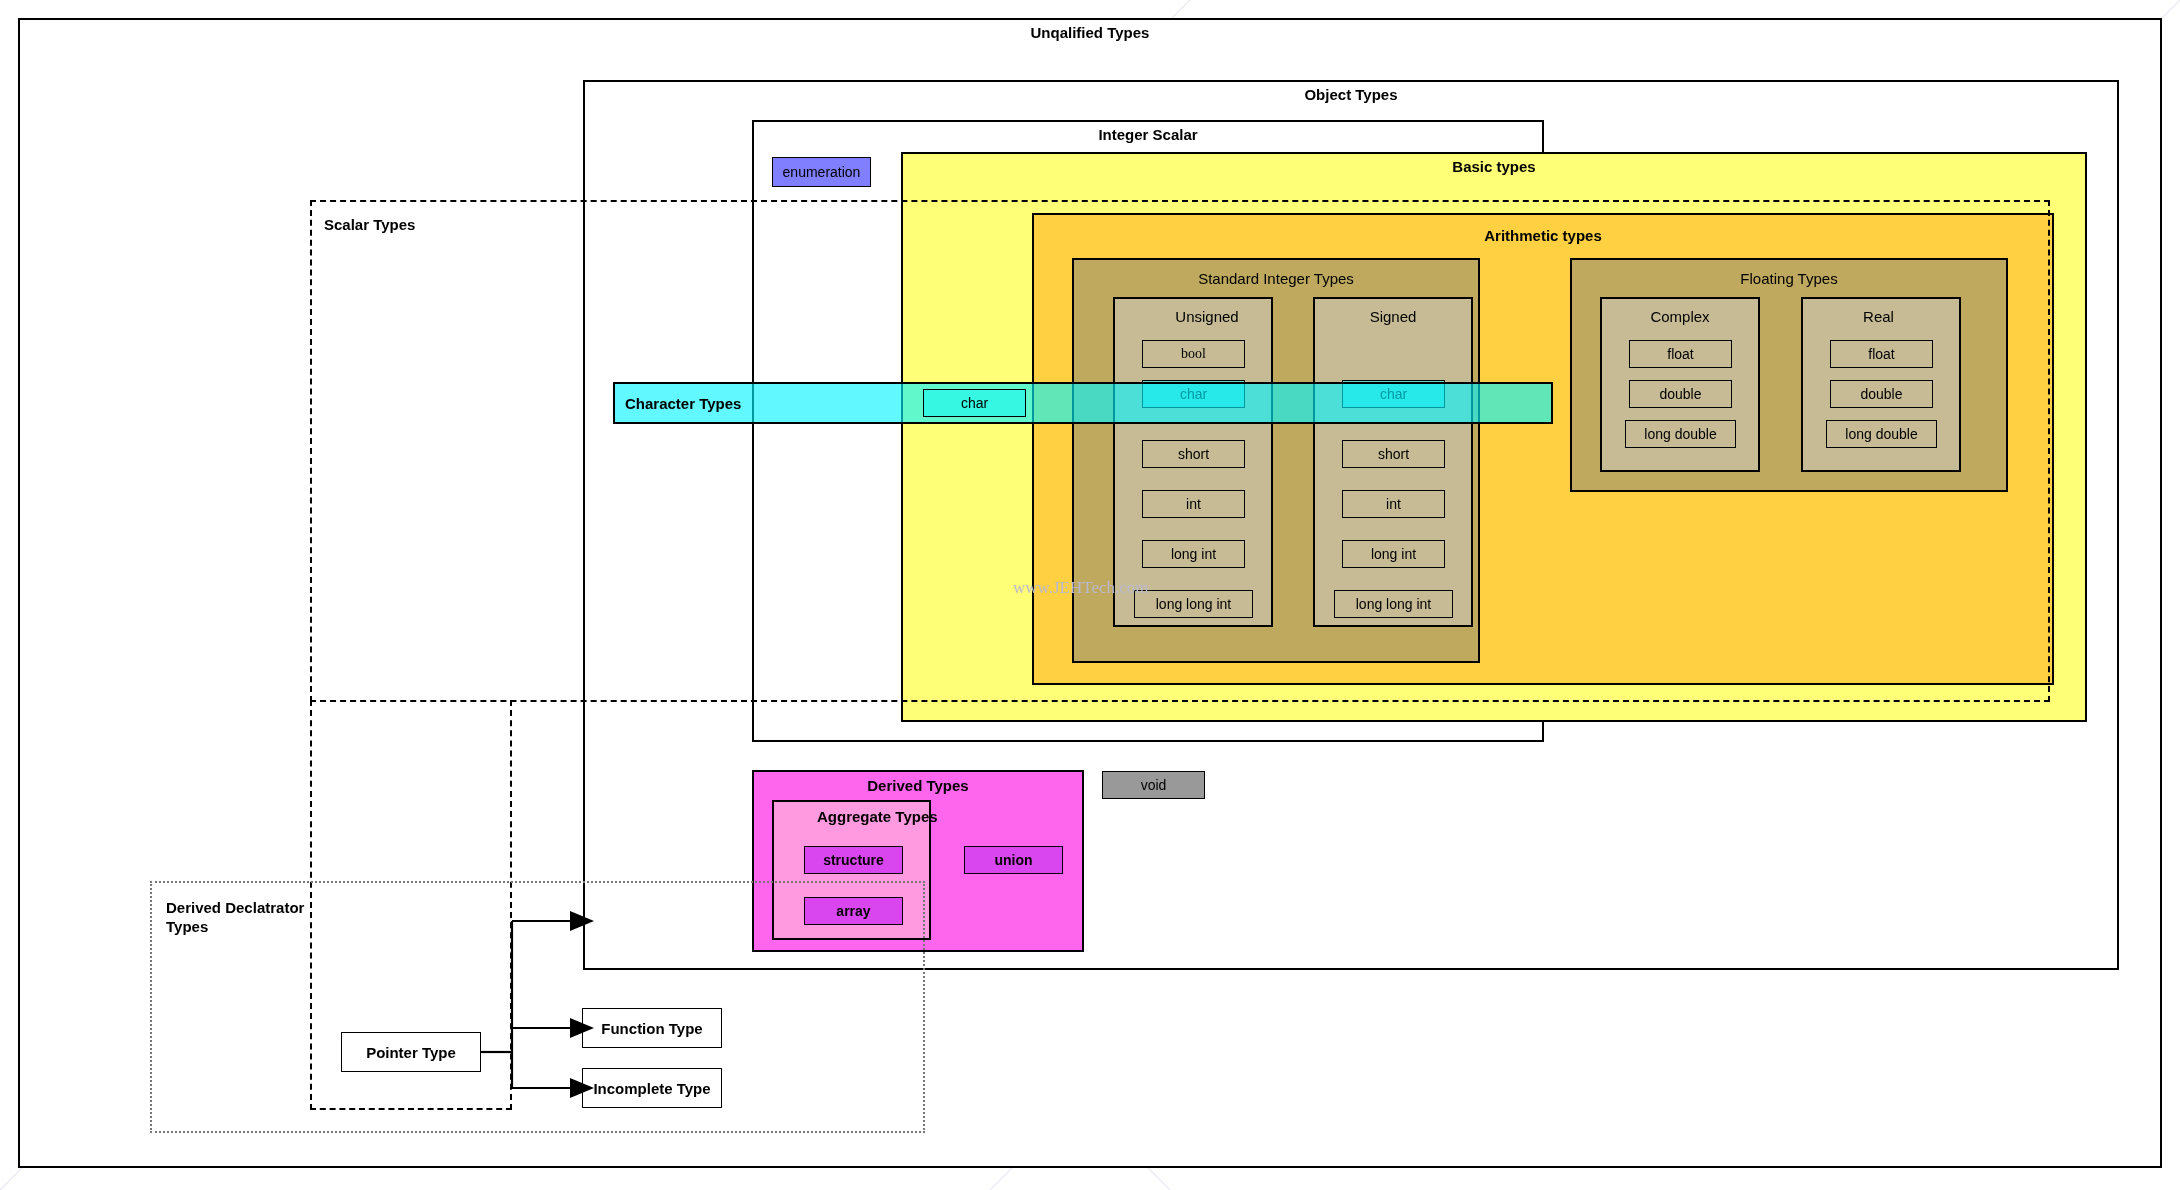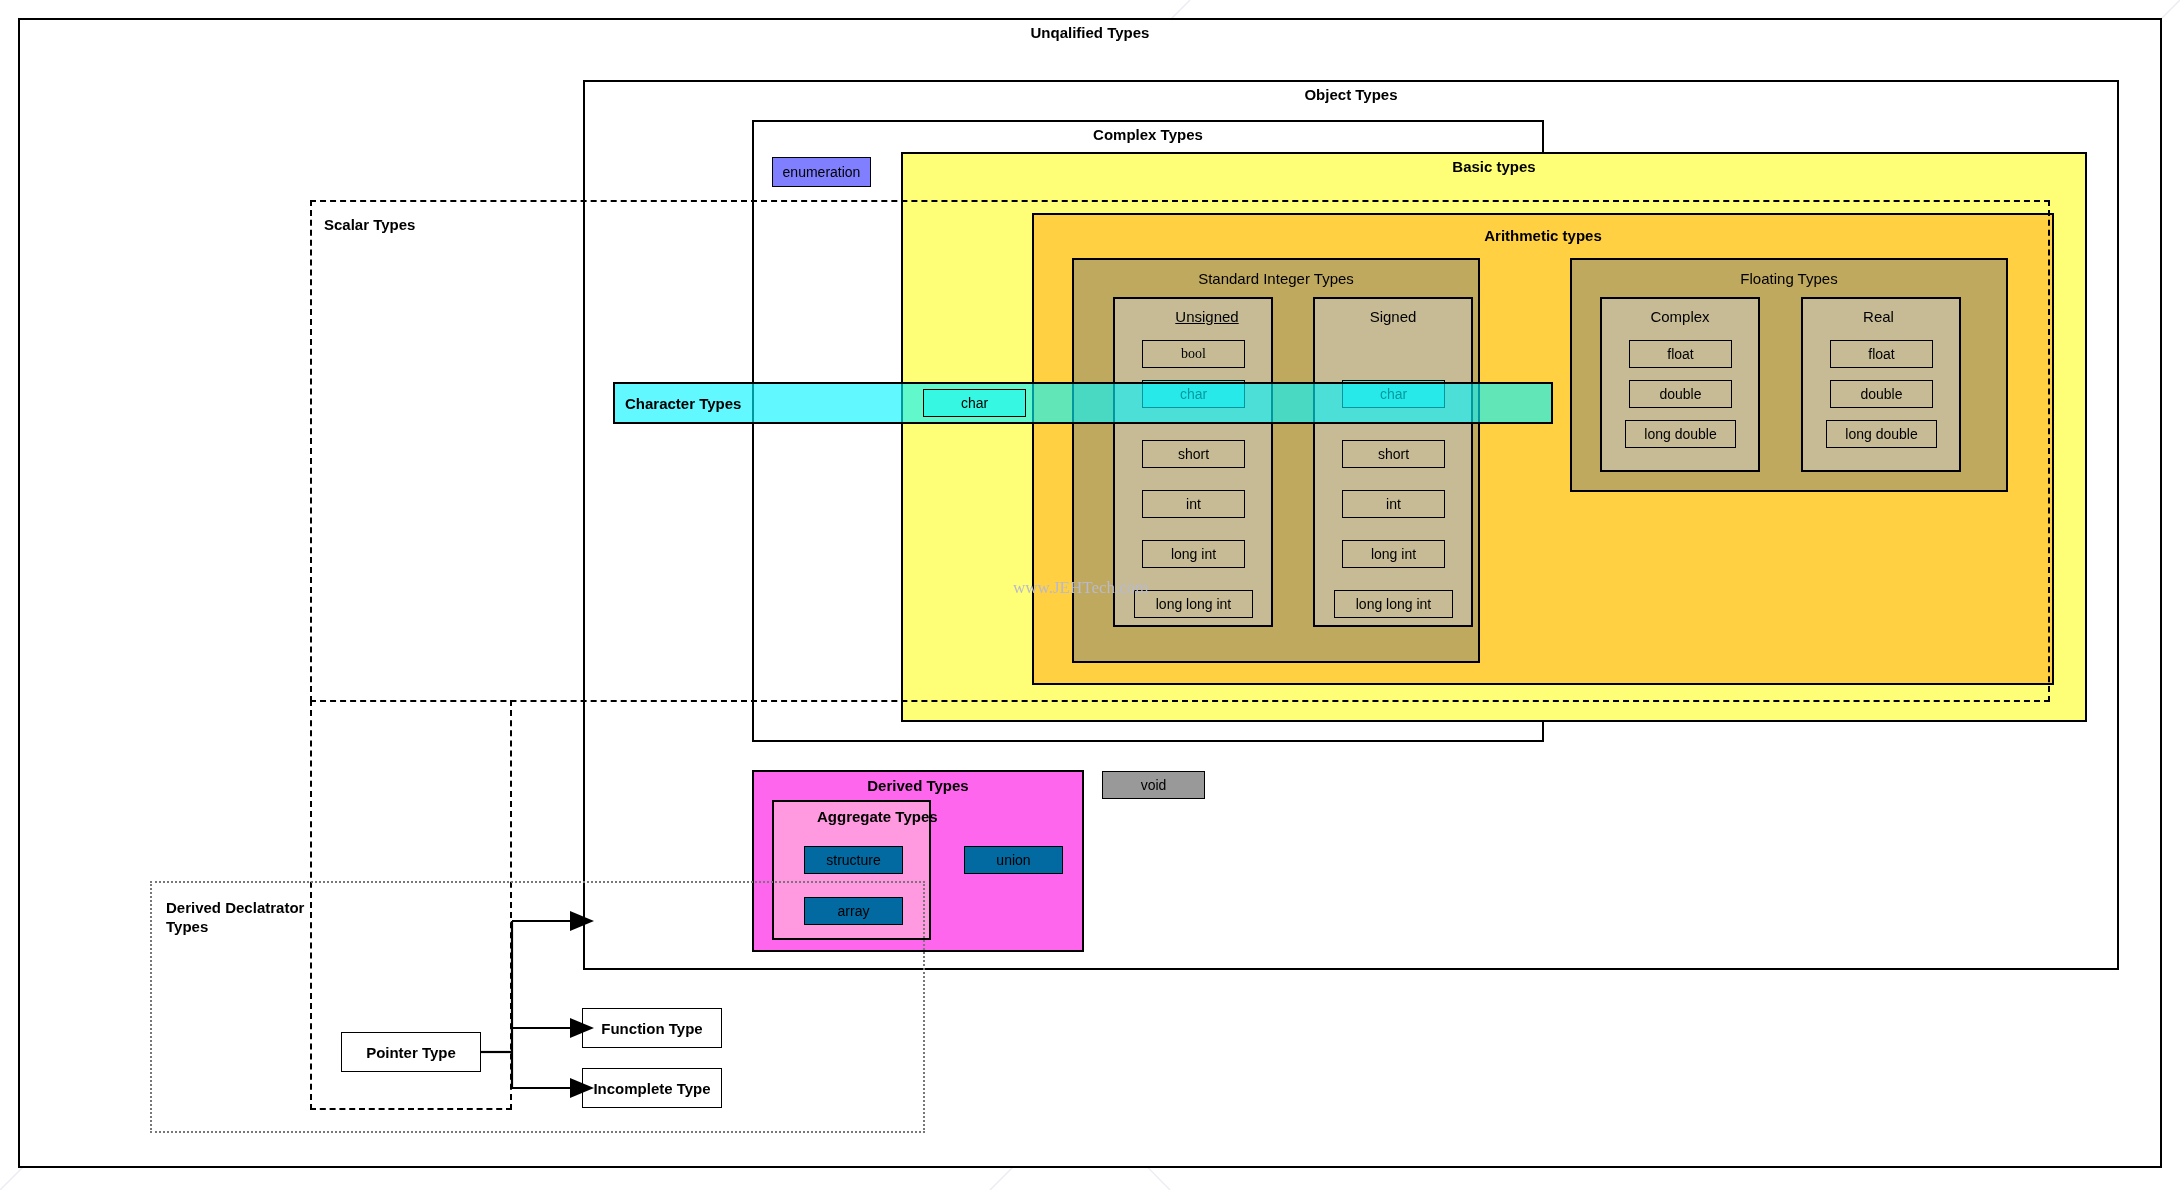--- a/index.html
+++ b/index.html
@@ -43,21 +43,21 @@
     box-sizing: border-box;
     border: 1.5px solid #000000;
     display: flex;
     align-items: center;
     justify-content: center;
     font-size: 14px;
     color: #000000;
     background: #c7bb96;
   }
   .chip.tan   { background: #c7bb96; }
-  .chip.pink  { background: #0369a1; }
+  .chip.pink  { background: #d946ef; font-weight: bold; }
   .chip.white { background: #ffffff; font-weight: bold; font-size: 15px; }
 
   
   .fill-yellow  { background: #ffff77; }
   .fill-orange  { background: #ffd042; }
   .fill-tan     { background: #bfa95f; }
   .fill-tan2    { background: #c7bb96; }
   .fill-magenta { background: #ff66ee; }
   .fill-pink    { background: #ff99e0; }
   .fill-gray    { background: #999999; }
@@ -123,37 +123,37 @@
     <line x1="990" y1="1190" x2="2180" y2="0"></line>
   </svg>
 
   <div class="box solid fill-white" style="left:18px; top:18px; width:2144px; height:1150px;"></div>
   <div class="title center" style="left:18px; width:2144px; top:24px;">Unqalified Types</div>
 
   <div class="box solid fill-white" style="left:583px; top:80px; width:1536px; height:890px;"></div>
   <div class="title center" style="left:583px; width:1536px; top:86px;">Object Types</div>
 
   <div class="box solid fill-white" style="left:752px; top:120px; width:792px; height:622px;"></div>
-  <div class="title center" style="left:752px; width:792px; top:126px;">Complex Types</div>
+  <div class="title center" style="left:752px; width:792px; top:126px;">Integer Scalar</div>
 
   <div class="chip fill-blue" style="left:772px; top:157px; width:99px; height:30px; background:#7f7fff;">
     <span>enumeration</span>
   </div>
 
   <div class="box solid fill-yellow" style="left:901px; top:152px; width:1186px; height:570px;"></div>
   <div class="title center" style="left:901px; width:1186px; top:158px;">Basic types</div>
 
   <div class="box solid fill-orange" style="left:1032px; top:213px; width:1022px; height:472px;"></div>
   <div class="title center" style="left:1032px; width:1022px; top:227px;">Arithmetic types</div>
 
   <div class="box solid fill-tan" style="left:1072px; top:258px; width:408px; height:405px;"></div>
   <div class="title center normal" style="left:1072px; width:408px; top:270px;">Standard Integer Types</div>
 
   <div class="box solid fill-tan2" style="left:1113px; top:297px; width:160px; height:330px;"></div>
-  <div class="title center normal" style="left:1113px; width:188px; top:308px;text-decoration:underline;">Unsigned</div>
+  <div class="title center normal" style="left:1113px; width:188px; top:308px;">Unsigned</div>
 
   <div class="chip tan" style="left:1142px; top:340px; width:103px; height:28px;font-family:Liberation Serif, serif;">
     <span>bool</span>
   </div>
   <div class="chip tan charchip" style="left:1142px; top:380px; width:103px; height:28px;">
     <span>char</span>
   </div>
   <div class="chip tan" style="left:1142px; top:440px; width:103px; height:28px;">
     <span>short</span>
   </div>

